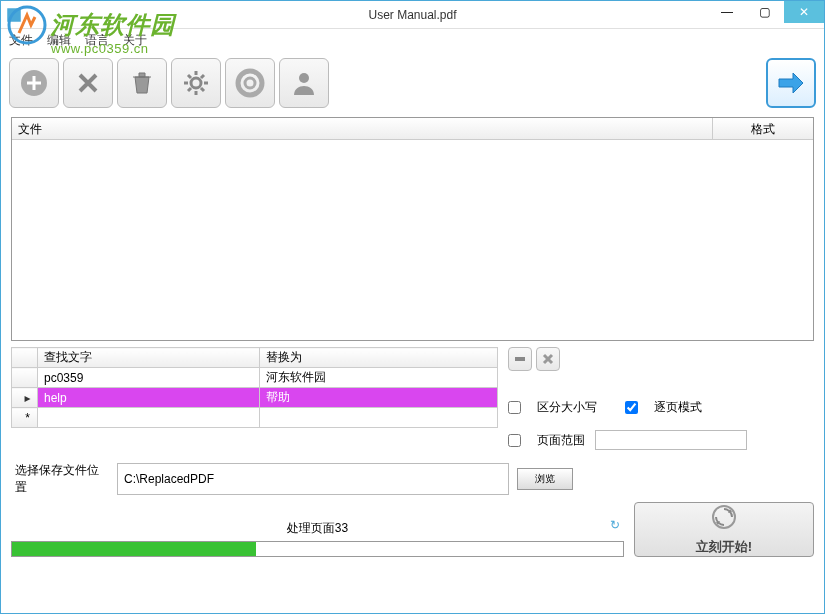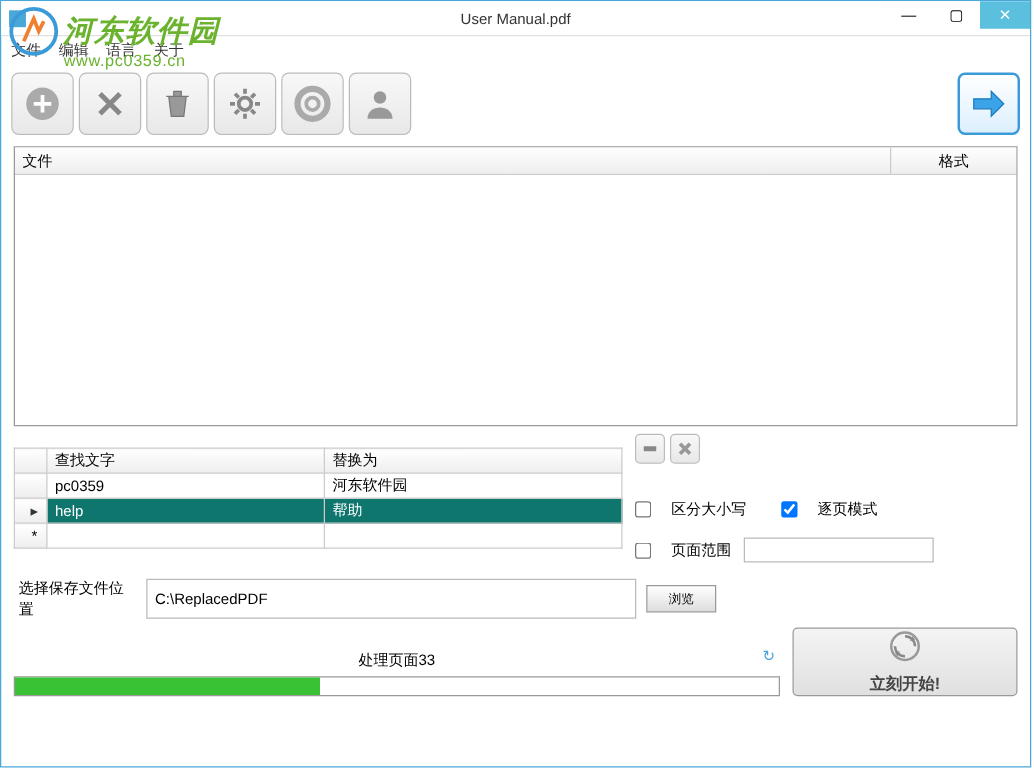--- a/index.html
+++ b/index.html
@@ -23,28 +23,28 @@
 .tool-spacer { flex: 1; }
 .tool-btn.primary { border: 2px solid #3b9bd8; background: linear-gradient(#fff, #dceffe); }
 .file-panel { margin: 6px 10px; border: 1px solid #999; height: 224px; display: flex; flex-direction: column; }
 .file-header { display: flex; background: linear-gradient(#fff, #eee); border-bottom: 1px solid #ccc; height: 22px; }
 .fh-col1 { flex: 1; padding: 3px 6px; border-right: 1px solid #ccc; }
 .fh-col2 { width: 100px; padding: 3px 6px; text-align: center; }
 .file-row { display: flex; background: #2b89d6; color: #fff; height: 18px; font-size: 12px; }
 .fr-col1 { flex: 1; padding: 1px 6px; }
 .fr-col2 { width: 100px; padding: 1px 6px; border-left: 1px solid rgba(255,255,255,0.3); }
 .file-body { flex: 1; background: #fff; }
-.lower { display: flex; margin: 6px 10px 0 10px; gap: 10px; align-items: center; }
+.lower { display: flex; margin: 6px 10px 0 10px; gap: 10px; }
 .replace-panel { width: 487px; }
 .replace-table { border: 1px solid #999; border-collapse: collapse; width: 100%; }
 .replace-table th, .replace-table td { border: 1px solid #ccc; padding: 0; height: 20px; font-size: 12px; font-weight: normal; }
 .replace-table th { background: linear-gradient(#fff, #eee); text-align: left; padding-left: 6px; }
 .replace-table .rowhead { width: 26px; background: linear-gradient(#fff, #eee); text-align: center; border-right: 1px solid #ccc; }
 .replace-table td { padding-left: 6px; }
-.replace-table tr.selected td { background: #0f766e; color: #fff; }
+.replace-table tr.selected td { background: #d946ef; color: #fff; }
 .replace-table tr.selected .rowhead { background: linear-gradient(#fff, #eee); color: #333; }
 .replace-table .col-find { width: 222px; }
 .replace-controls { display: flex; gap: 4px; margin-bottom: 4px; }
 .small-btn { width: 24px; height: 24px; border: 1px solid #bbb; border-radius: 4px; background: linear-gradient(#f8f8f8, #e8e8e8); display: flex; align-items: center; justify-content: center; cursor: pointer; }
 .right-opts { flex: 1; }
 .opt-row { display: flex; gap: 28px; margin-top: 28px; align-items: center; }
 .opt-row2 { display: flex; gap: 10px; margin-top: 14px; align-items: center; }
 .checkbox-wrap { display: flex; align-items: center; gap: 16px; cursor: pointer; }
 .checkbox-wrap input { width: 13px; height: 13px; }
 .range-input { border: 1px solid #bbb; padding: 2px 4px; width: 152px; height: 20px; }

